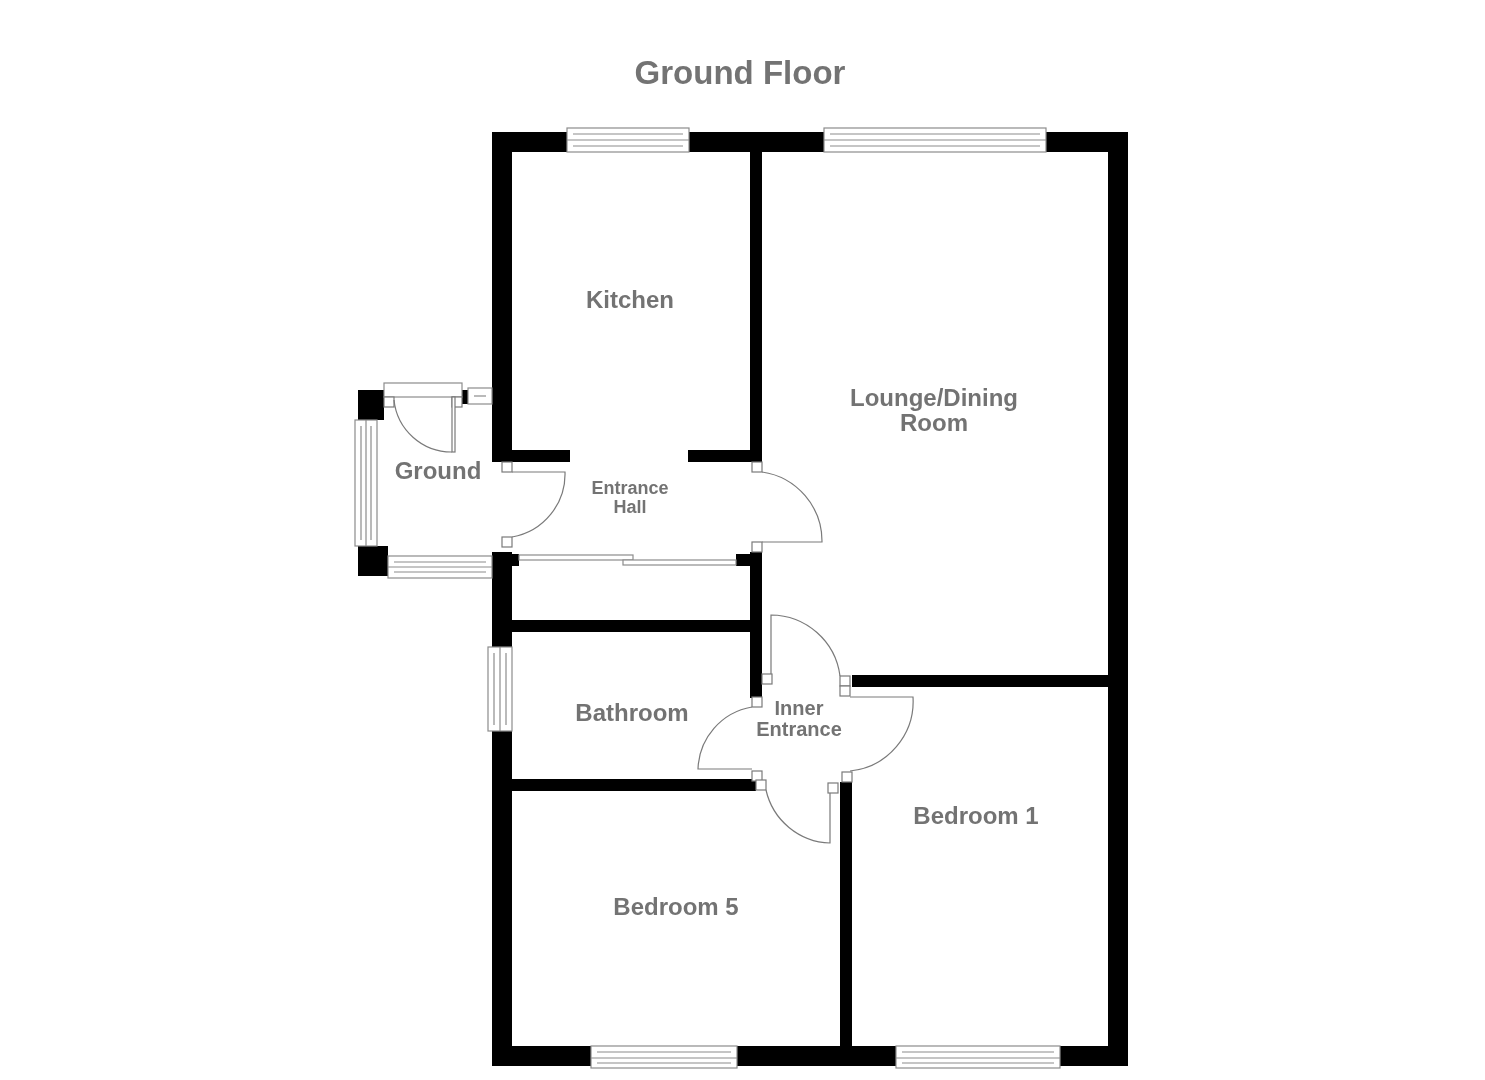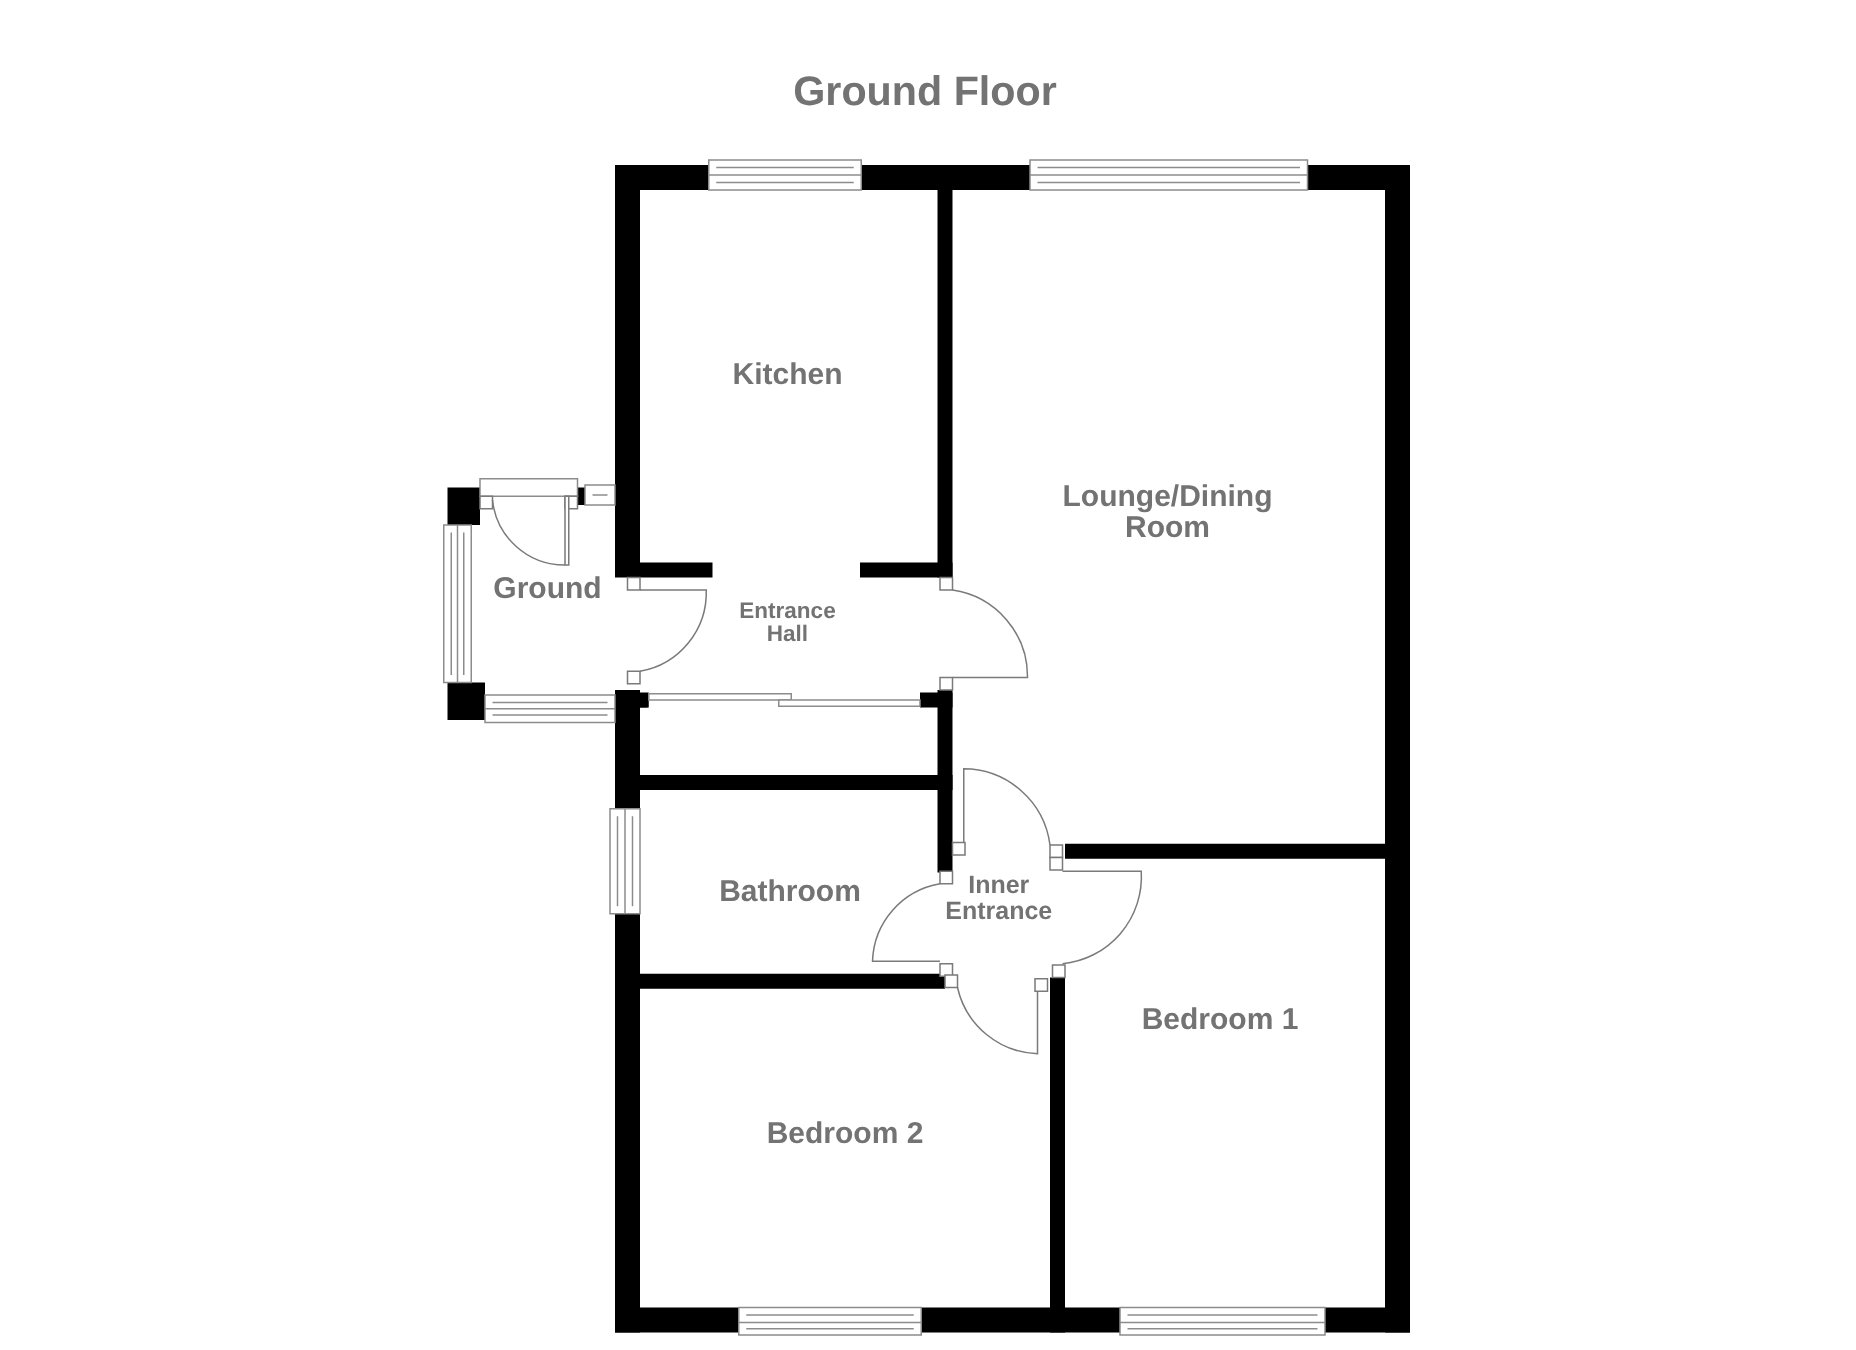--- a/index.html
+++ b/index.html
@@ -189,13 +189,13 @@
 
 <div class="label room-lg" style="left:632px; top:713px;">Bathroom</div>
 
 <div class="label room-sm" style="left:799px; top:719px;">
   <div>Inner</div>
   <div>Entrance</div>
 </div>
 
 <div class="label room-lg" style="left:976px; top:816px;">Bedroom 1</div>
 
-<div class="label room-lg" style="left:676px; top:907px;">Bedroom 2</div>
+<div class="label room-lg" style="left:676px; top:907px;">Bedroom 5</div>
 
 </body></html>

